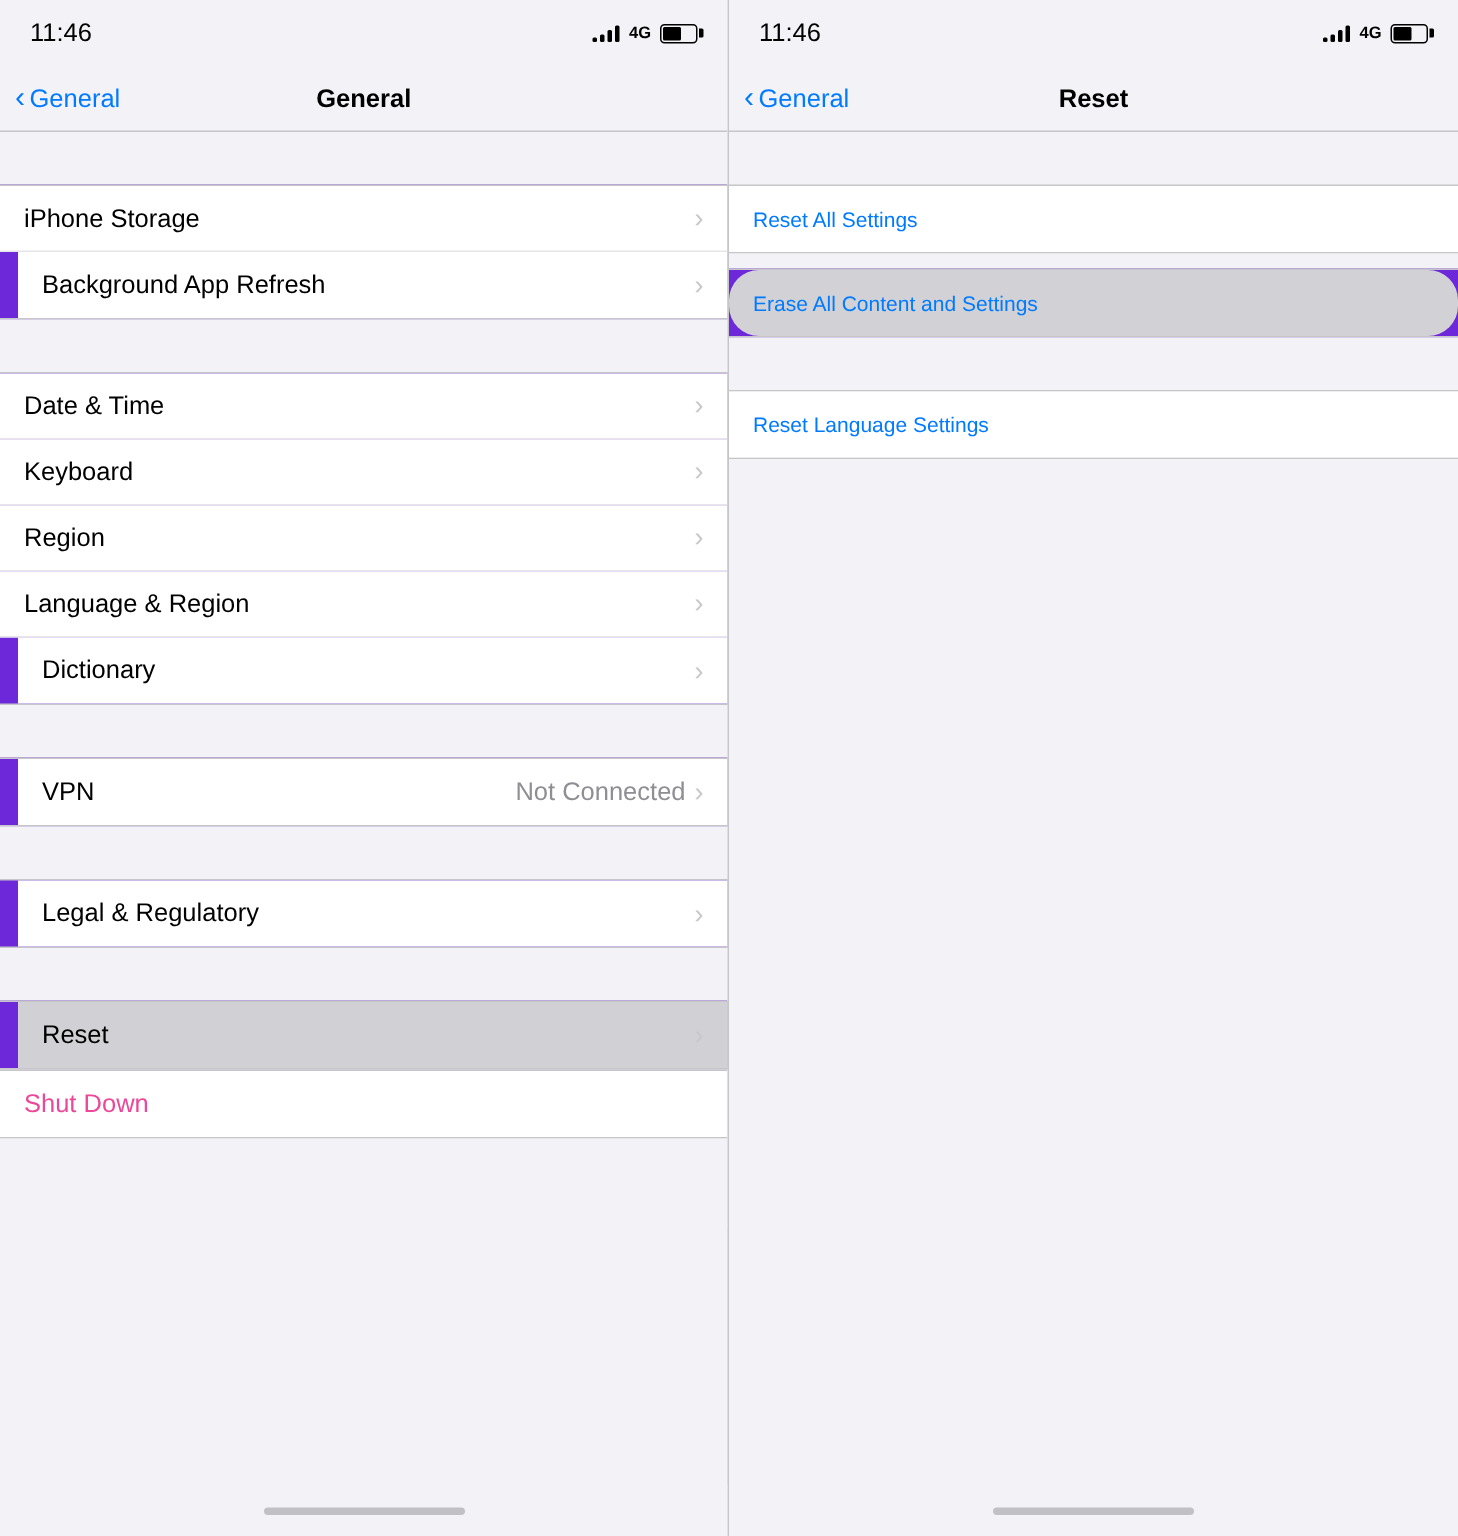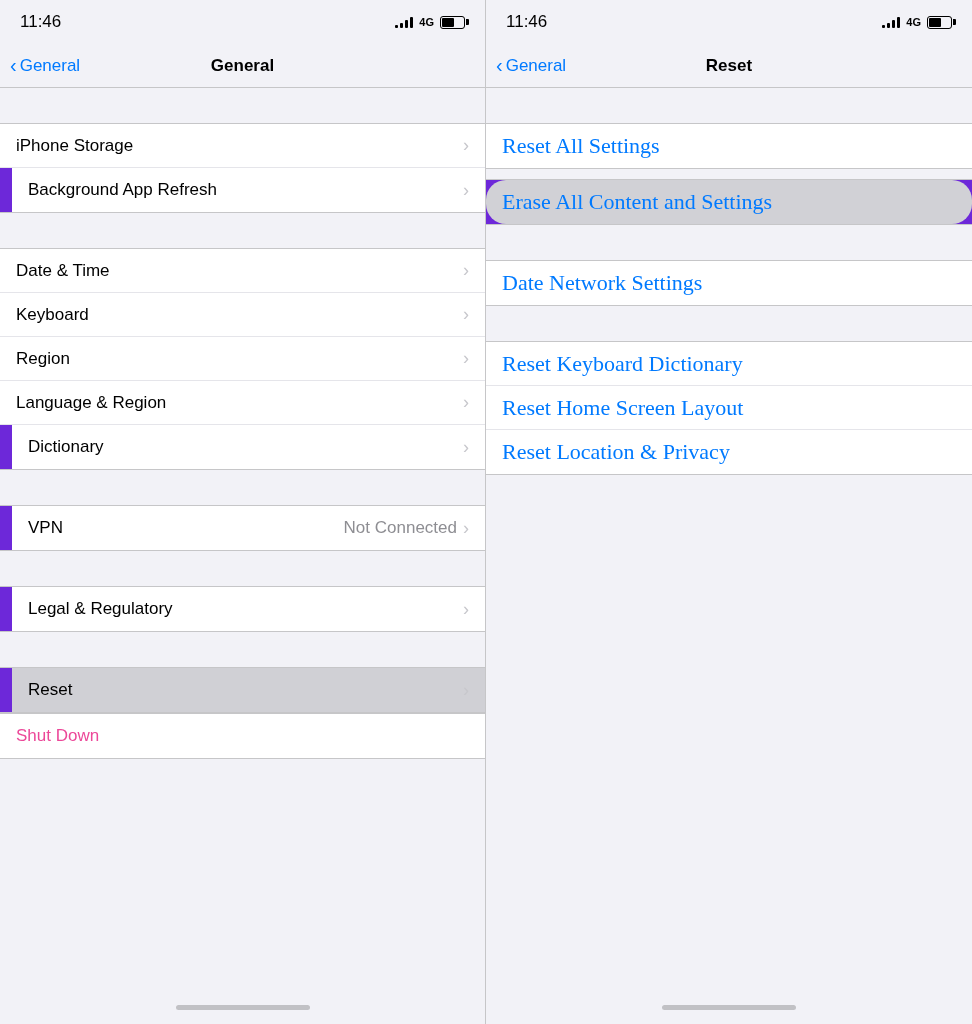--- a/index.html
+++ b/index.html
@@ -192,23 +192,22 @@
       padding: 0 16px;
       height: 44px;
       background: #fff;
       border-bottom: 1px solid #e5e5ea;
       cursor: pointer;
     }
     .reset-item:last-child {
       border-bottom: none;
     }
     .reset-item-text {
-      font-size: 22px;
+      font-size: 14px;
       color: #007aff;
-      font-family: Liberation Serif, serif;
     }
 
     
     .reset-item.highlighted {
       background: #d1d1d6;
       border-radius: 20px;
     }
 
     
     .shutdown-section {
@@ -424,37 +423,26 @@
     <div class="list-section">
       <div class="reset-item highlighted">
         <span class="reset-item-text">Erase All Content and Settings</span>
       </div>
     </div>
 
     <div class="section-gap"></div>
 
     <div class="list-section">
       <div class="reset-item">
-        <span class="reset-item-text">Date Network Settings</span>
-      </div>
-    </div>
-
-    <div class="section-gap"></div>
-
-    <div class="list-section">
-      <div class="reset-item">
-        <span class="reset-item-text">Reset Keyboard Dictionary</span>
-      </div>
-      <div class="reset-item">
-        <span class="reset-item-text">Reset Home Screen Layout</span>
-      </div>
-      <div class="reset-item">
-        <span class="reset-item-text">Reset Location &amp; Privacy</span>
-      </div>
-    </div>
+        <span class="reset-item-text">Reset Language Settings</span>
+      </div>
+    </div>
+
+    <div class="section-gap"></div>
+
 
     <div style="flex:1; background:#f2f2f7; min-height:300px;"></div>
 
   </div>
 
   <div class="home-indicator">
     <div class="home-bar"></div>
   </div>
 
 </div>

